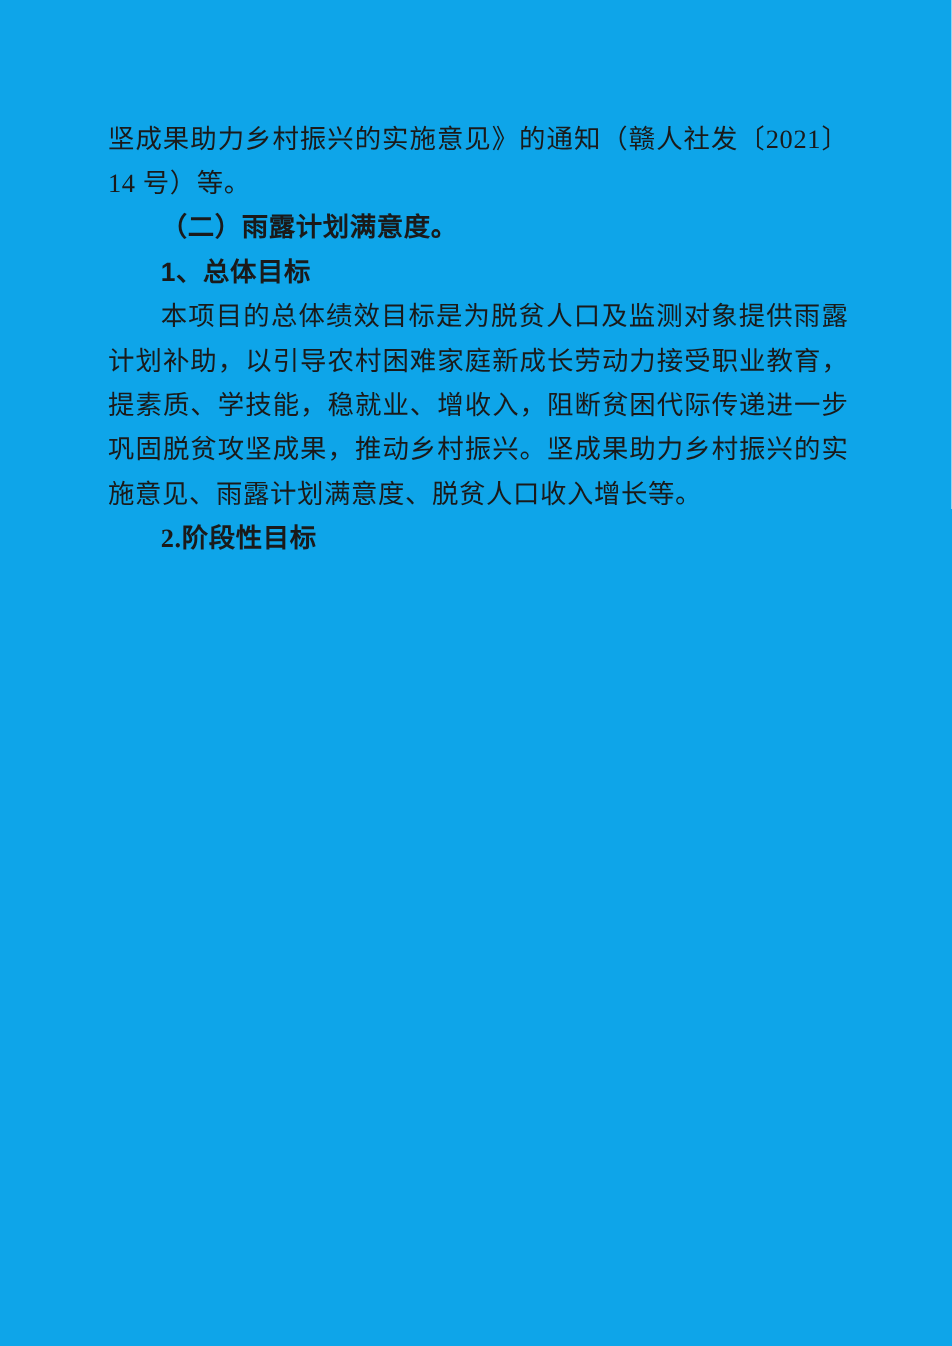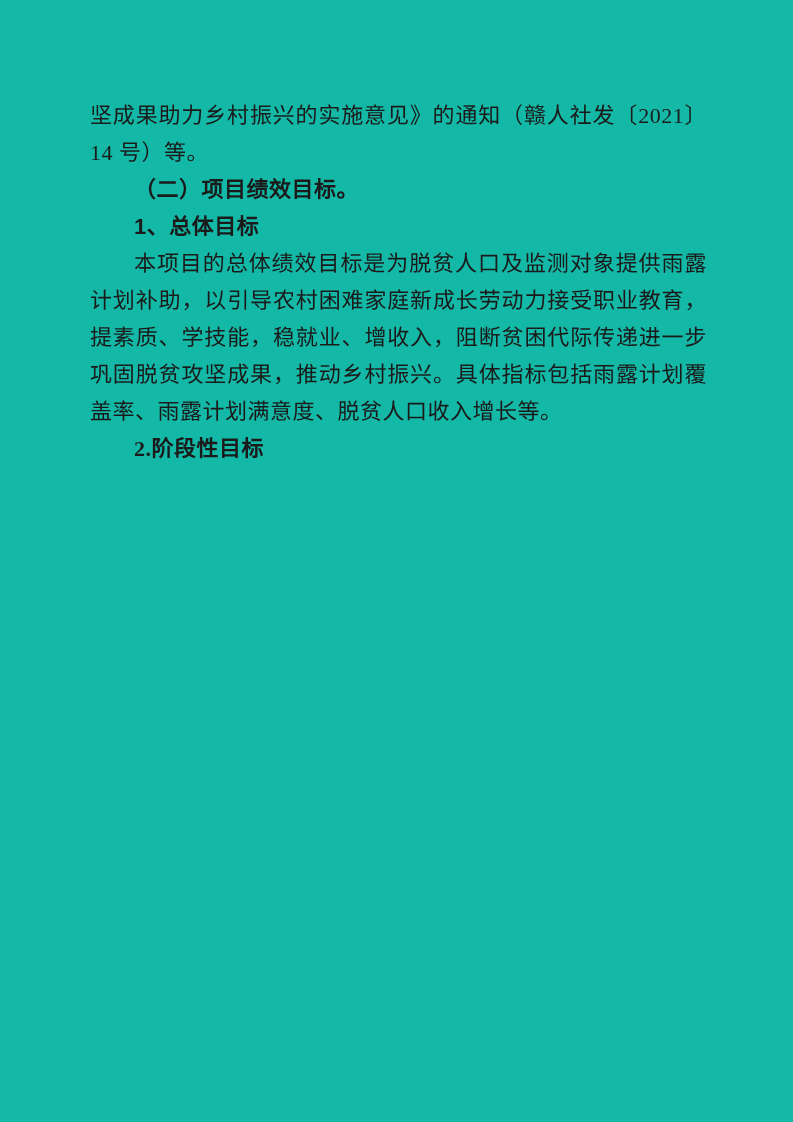--- a/index.html
+++ b/index.html
@@ -4,21 +4,21 @@
 <style>
   html, body {
     margin: 0;
     padding: 0;
     background: #ffffff;
   }
   .page {
     position: relative;
     width: 793px;
     height: 1122px;
-    background: #14b8a6;
+    background: #0ea5e9;
     overflow: hidden;
     color: #1a1a1a;
     font-family: "Liberation Serif", "DejaVu Serif", serif;
   }
   .content {
     position: absolute;
     left: 90px;
     top: 97px;
     width: 617px;
     font-size: 22px;
@@ -56,23 +56,23 @@
 </head>
 <body>
 
 <div class="page">
   <div class="content">
 
     <p class="para no-indent">坚成果助力乡村振兴的实施意见》的通知（赣人社发〔2021〕14 号）等。</p>
 
 
 
-    <h3 class="heading heading-kaiti">（二）项目绩效目标。</h3>
+    <h3 class="heading heading-kaiti">（二）雨露计划满意度。</h3>
 
     <h4 class="heading heading-hei">1、总体目标</h4>
 
-    <p class="para">本项目的总体绩效目标是为脱贫人口及监测对象提供雨露计划补助，以引导农村困难家庭新成长劳动力接受职业教育，提素质、学技能，稳就业、增收入，阻断贫困代际传递进一步巩固脱贫攻坚成果，推动乡村振兴。具体指标包括雨露计划覆盖率、雨露计划满意度、脱贫人口收入增长等。</p>
+    <p class="para">本项目的总体绩效目标是为脱贫人口及监测对象提供雨露计划补助，以引导农村困难家庭新成长劳动力接受职业教育，提素质、学技能，稳就业、增收入，阻断贫困代际传递进一步巩固脱贫攻坚成果，推动乡村振兴。坚成果助力乡村振兴的实施意见、雨露计划满意度、脱贫人口收入增长等。</p>
 
     <h4 class="heading heading-song">2.阶段性目标</h4>
 
 
   </div>
 </div>
 
 </body></html>

